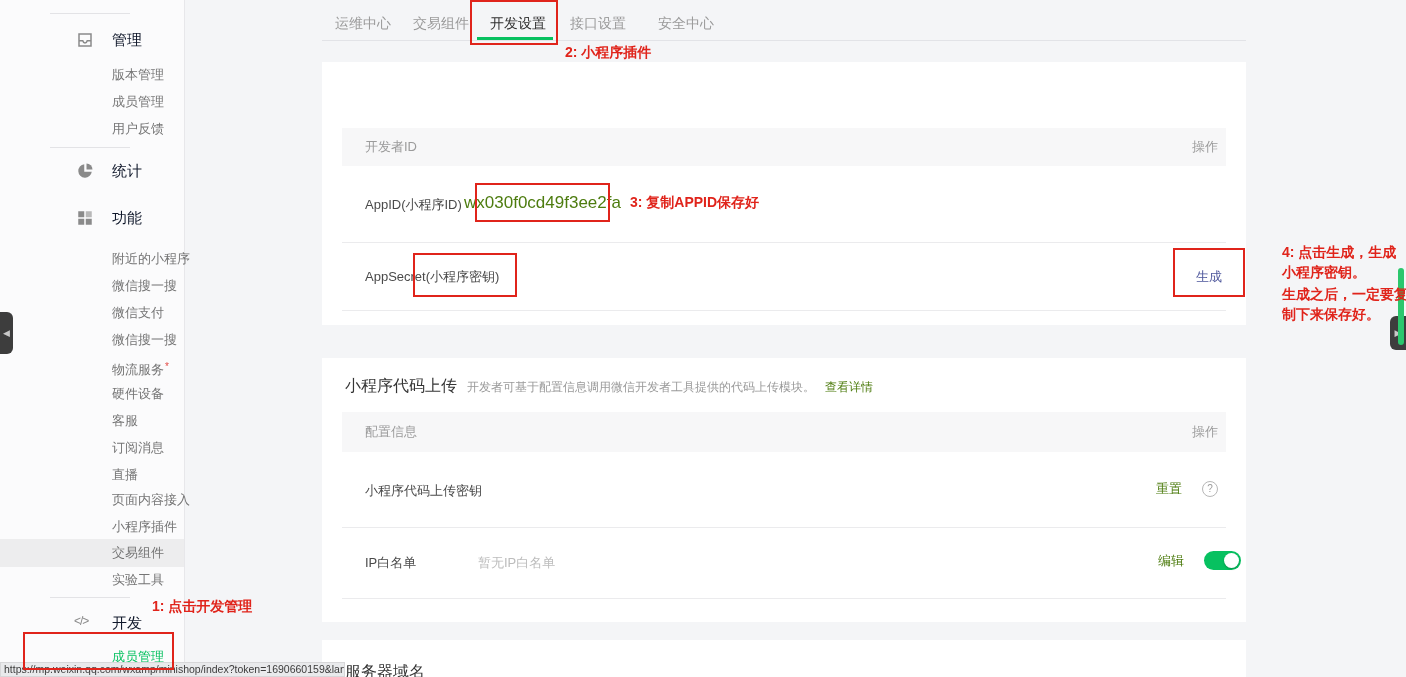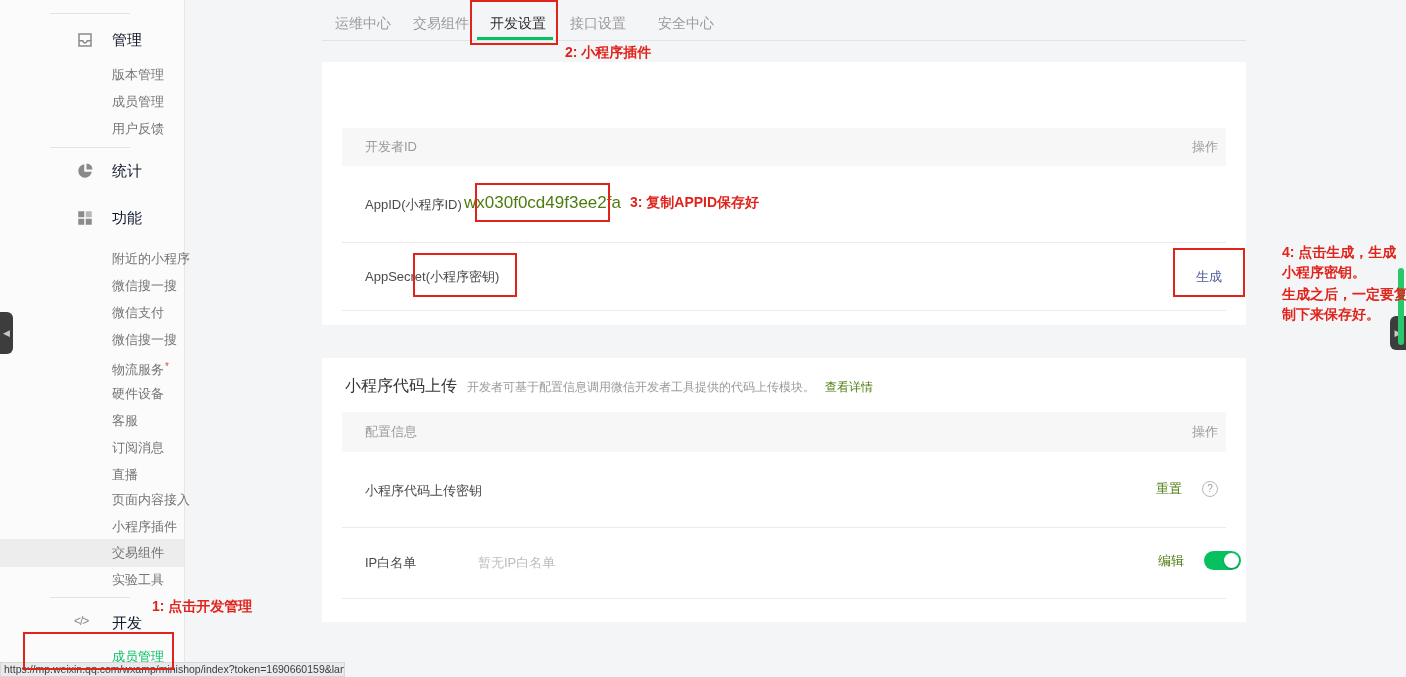--- a/index.html
+++ b/index.html
@@ -149,20 +149,23 @@
     <div class="row-value-muted" style="left:156px;top:196px">暂无IP白名单</div>
     <div class="action-group" style="top:193px;right:5px">
       <a class="link">编辑</a>
       <span class="toggle">
           <span class="knob"></span>
         </span>
     </div>
     <div class="hr" style="top:240px"></div>
   </section>
 
+  <section class="card" style="top:640px;height:37px">
+    <h2 class="card-title" style="top:22px;margin:0;font-weight:normal">服务器域名</h2>
+  </section>
 
   <div class="red-box" style="left:470px;top:0;width:88px;height:45px"></div>
   <div class="red-note" style="left:565px;top:44px">2: 小程序插件</div>
 
   <div class="red-box" style="left:475px;top:183px;width:135px;height:39px"></div>
   <div class="red-note" style="left:630px;top:194px">3: 复制APPID保存好</div>
 
   <div class="red-box" style="left:413px;top:253px;width:104px;height:44px"></div>
   <div class="red-box" style="left:1173px;top:248px;width:72px;height:49px"></div>
   <div class="red-note-block" style="left:1282px;top:242px;width:152px">

